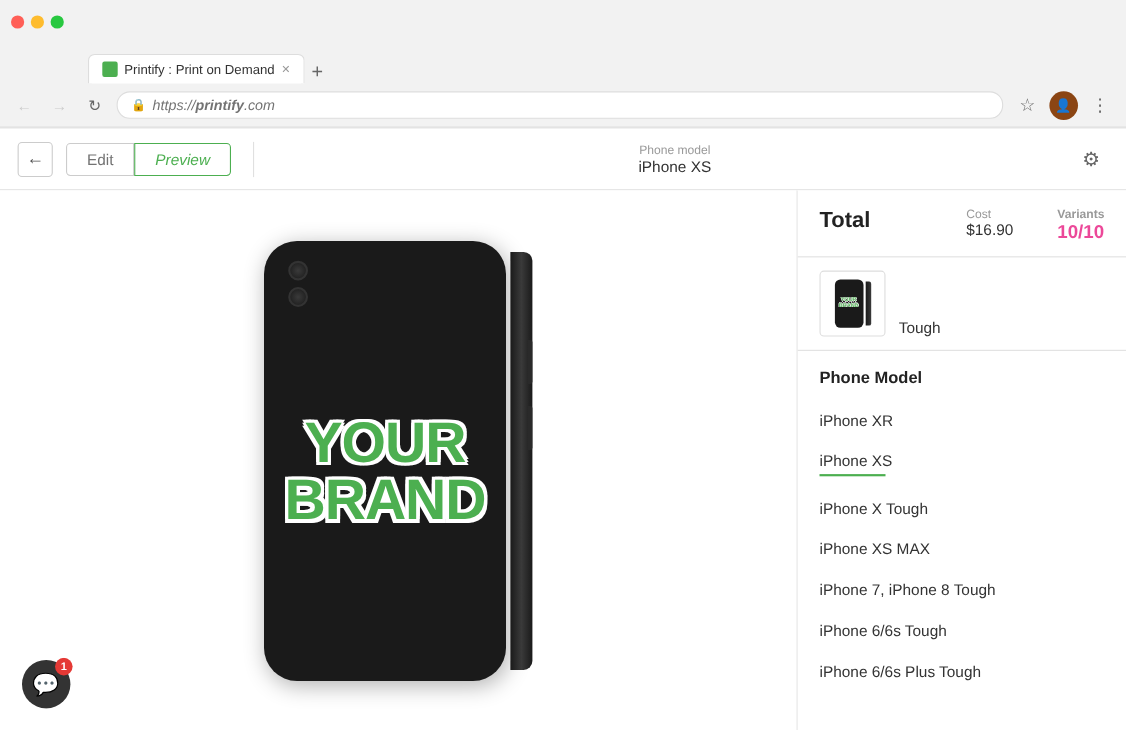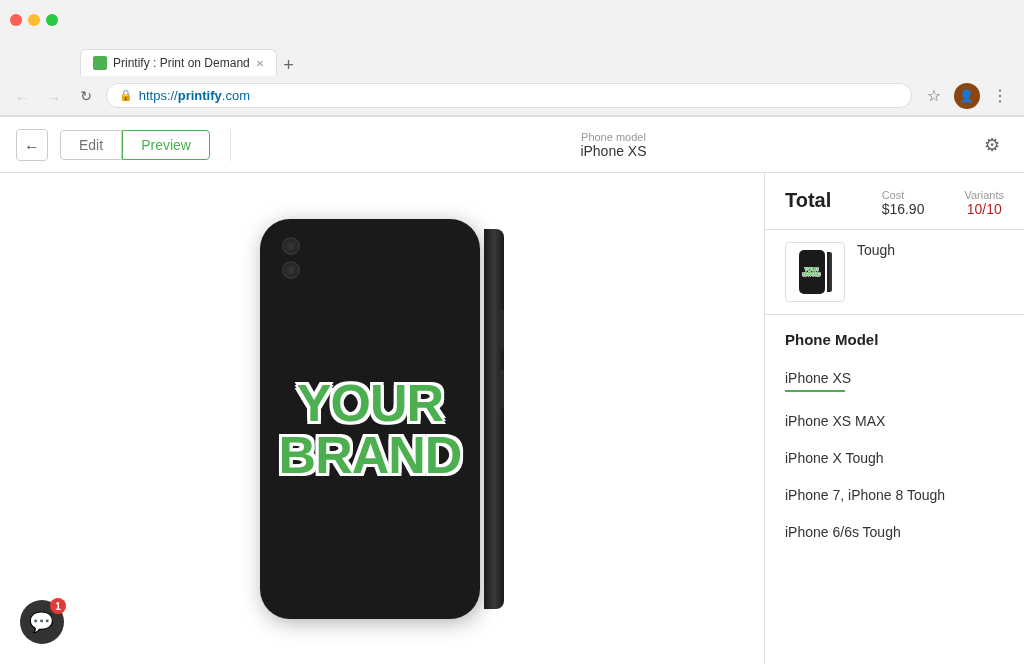--- a/index.html
+++ b/index.html
@@ -16,33 +16,33 @@
     .browser-tab-bar { display: flex; align-items: flex-end; padding: 0 80px; height: 36px; background: #f2f2f2; }
     .browser-tab { display: flex; align-items: center; gap: 6px; background: white; border-radius: 6px 6px 0 0; padding: 6px 12px; font-size: 12px; color: #333; border: 1px solid #ddd; border-bottom: none; min-width: 180px; }
     .browser-tab .favicon { width: 14px; height: 14px; background: #4CAF50; border-radius: 2px; flex-shrink: 0; }
     .tab-close { margin-left: auto; color: #999; cursor: pointer; font-size: 10px; }
     .new-tab { margin-left: 6px; color: #666; font-size: 18px; cursor: pointer; }
     .browser-nav { display: flex; align-items: center; padding: 6px 10px; gap: 8px; background: #f2f2f2; border-bottom: 1px solid #ddd; height: 40px; }
     .nav-btn { width: 24px; height: 24px; display: flex; align-items: center; justify-content: center; color: #666; cursor: pointer; font-size: 14px; border-radius: 50%; }
     .nav-btn.disabled { color: #ccc; cursor: default; }
     .url-bar { flex: 1; background: white; border: 1px solid #ddd; border-radius: 12px; padding: 4px 12px; font-size: 13px; color: #333; display: flex; align-items: center; gap: 6px; }
     .url-bar .lock-icon { color: #666; font-size: 11px; }
-    .url-bar .url-text { color: #0369a1; }
+    .url-bar .url-text { color: #737373; font-style: italic; }
     .nav-actions { display: flex; gap: 6px; align-items: center; }
     .nav-icon-btn { width: 28px; height: 28px; display: flex; align-items: center; justify-content: center; color: #666; cursor: pointer; font-size: 16px; border-radius: 50%; }
     .avatar { width: 26px; height: 26px; border-radius: 50%; background: #8B4513; overflow: hidden; display: flex; align-items: center; justify-content: center; color: white; font-size: 12px; }
 
     
     .app-container { display: flex; flex-direction: column; height: calc(664px - 116px); background: white; }
 
     
     .toolbar { display: flex; align-items: center; padding: 8px 16px; border-bottom: 1px solid #e0e0e0; height: 56px; background: white; }
     .back-btn { width: 32px; height: 32px; display: flex; align-items: center; justify-content: center; border: 1px solid #ccc; border-radius: 4px; cursor: pointer; color: #555; margin-right: 12px; font-size: 16px; }
     .edit-btn { padding: 6px 18px; border: 1px solid #ccc; border-radius: 4px 0 0 4px; font-size: 14px; cursor: pointer; background: white; color: #737373; }
-    .preview-btn { padding: 6px 18px; border: 1px solid #4CAF50; border-radius: 0 4px 4px 0; font-size: 14px; cursor: pointer; background: white; color: #4CAF50; font-weight: 500; }
+    .preview-btn { padding: 6px 18px; border: 1px solid #4CAF50; border-radius: 0 4px 4px 0; font-size: 14px; cursor: pointer; background: white; color: #4CAF50; font-weight: 500; font-style: italic; }
     .toolbar-divider { width: 1px; height: 32px; background: #e0e0e0; margin: 0 20px; }
     .phone-model-info { display: flex; flex-direction: column; align-items: center; flex: 1; }
     .phone-model-label { font-size: 11px; color: #999; }
     .phone-model-value { font-size: 14px; color: #333; }
     .settings-btn { width: 32px; height: 32px; display: flex; align-items: center; justify-content: center; cursor: pointer; color: #666; font-size: 18px; }
 
     
     .main-content { display: flex; flex: 1; overflow: hidden; }
 
     
@@ -58,32 +58,32 @@
 
     .brand-text { display: flex; flex-direction: column; align-items: center; justify-content: center; margin-top: 20px; }
     .brand-line { font-size: 52px; font-weight: 900; color: #4CAF50; text-shadow: -3px -3px 0 white, 3px -3px 0 white, -3px 3px 0 white, 3px 3px 0 white, 0 -3px 0 white, 0 3px 0 white, -3px 0 0 white, 3px 0 0 white; line-height: 1; letter-spacing: -1px; }
 
     .phone-case-side { width: 20px; height: 380px; background: linear-gradient(to right, #1a1a1a, #3a3a3a, #1a1a1a); border-radius: 0 8px 8px 0; position: relative; margin-left: 4px; }
     .side-button { position: absolute; right: 0; width: 4px; height: 40px; background: #2a2a2a; border-radius: 0 2px 2px 0; }
     .side-button-1 { top: 80px; }
     .side-button-2 { top: 140px; }
 
     
-    .right-panel { width: 260px; border-left: 1px solid #e0e0e0; display: flex; flex-direction: column; background: white; overflow-y: auto; }
+    .right-panel { width: 300px; border-left: 1px solid #e0e0e0; display: flex; flex-direction: column; background: white; overflow-y: auto; }
 
     .panel-header { display: flex; justify-content: space-between; align-items: flex-start; padding: 16px 20px 12px; border-bottom: 1px solid #e0e0e0; }
     .panel-total { font-size: 20px; font-weight: 700; color: #222; }
     .panel-cost { text-align: left; }
     .panel-cost-label { font-size: 11px; color: #999; }
     .panel-cost-value { font-size: 14px; color: #333; }
-    .panel-variants { text-align: center; margin-left: 20px; }
+    .panel-variants { text-align: left; margin-left: 20px; font-weight: bold; }
     .panel-variants-label { font-size: 11px; color: #999; }
-    .panel-variants-value { font-size: 14px; color: #b91c1c; }
-
-    .product-preview-row { display: flex; align-items: flex-start; gap: 12px; padding: 12px 20px; border-bottom: 1px solid #e0e0e0; }
+    .panel-variants-value { font-size: 17px; color: #ec4899; }
+
+    .product-preview-row { display: flex; align-items: flex-end; gap: 12px; padding: 12px 20px; border-bottom: 1px solid #e0e0e0; }
     .product-thumb { width: 60px; height: 60px; border: 1px solid #ddd; border-radius: 4px; background: white; display: flex; align-items: center; justify-content: center; overflow: hidden; }
     .product-thumb-inner { display: flex; align-items: center; gap: 2px; }
     .thumb-case { width: 26px; height: 44px; background: #1a1a1a; border-radius: 5px; display: flex; align-items: center; justify-content: center; }
     .thumb-brand { font-size: 5px; font-weight: 900; color: #4CAF50; text-shadow: -0.5px 0 white, 0 0.5px white, 0.5px 0 white, 0 -0.5px white; line-height: 1; text-align: center; }
     .thumb-side { width: 5px; height: 40px; background: linear-gradient(to right, #1a1a1a, #3a3a3a); border-radius: 0 2px 2px 0; }
     .product-name { font-size: 14px; color: #333; }
 
     .phone-model-section { padding: 16px 20px; }
     .section-title { font-size: 15px; font-weight: 700; color: #222; margin-bottom: 12px; }
 
@@ -199,25 +199,27 @@
             </div>
             <div class="thumb-side"></div>
           </div>
         </div>
         <span class="product-name">Tough</span>
       </div>
 
       <div class="phone-model-section">
         <div class="section-title">Phone Model</div>
         <div class="model-list" id="model-list">
+        <div class="model-item">iPhone XR</div>
             <div class="model-item active">iPhone XS</div>
+            <div class="model-item">iPhone X Tough</div>
             <div class="model-item">iPhone XS MAX</div>
-            <div class="model-item">iPhone X Tough</div>
             <div class="model-item">iPhone 7, iPhone 8 Tough</div>
             <div class="model-item">iPhone 6/6s Tough</div>
+            <div class="model-item">iPhone 6/6s Plus Tough</div>
           </div>
       </div>
 
     </div>
   </div>
 </div>
 
 <div class="chat-btn" style="position:fixed; bottom:20px; left:20px;">
   <span>💬</span>
   <span class="chat-badge">1</span>

